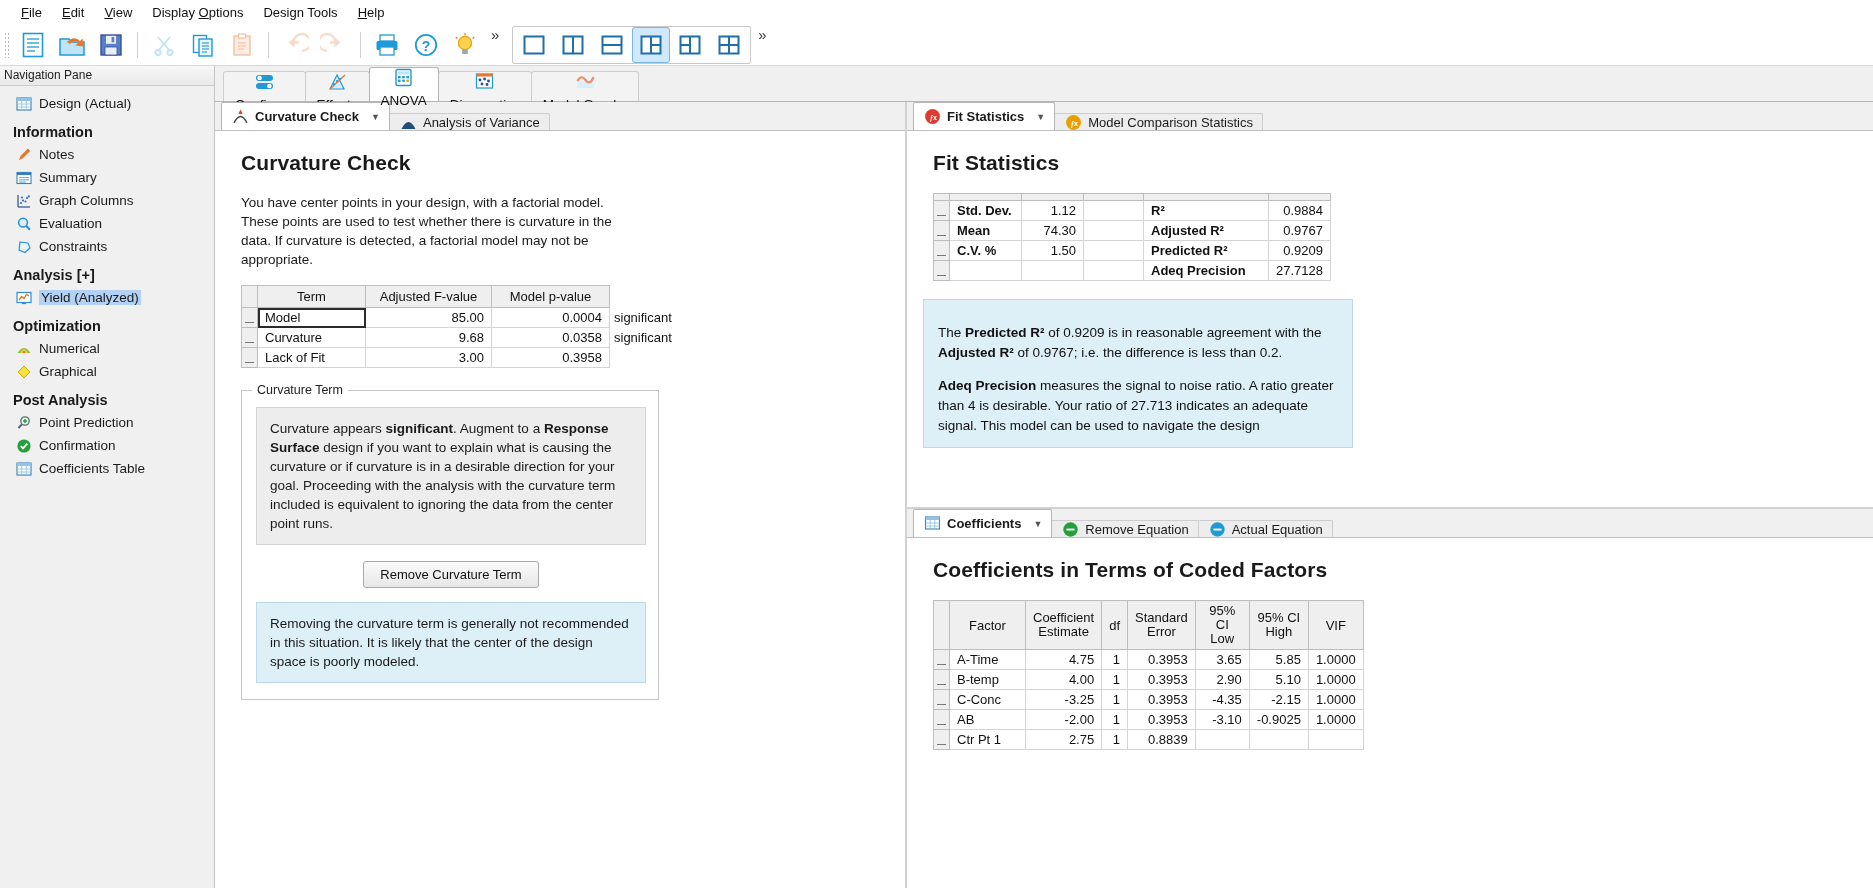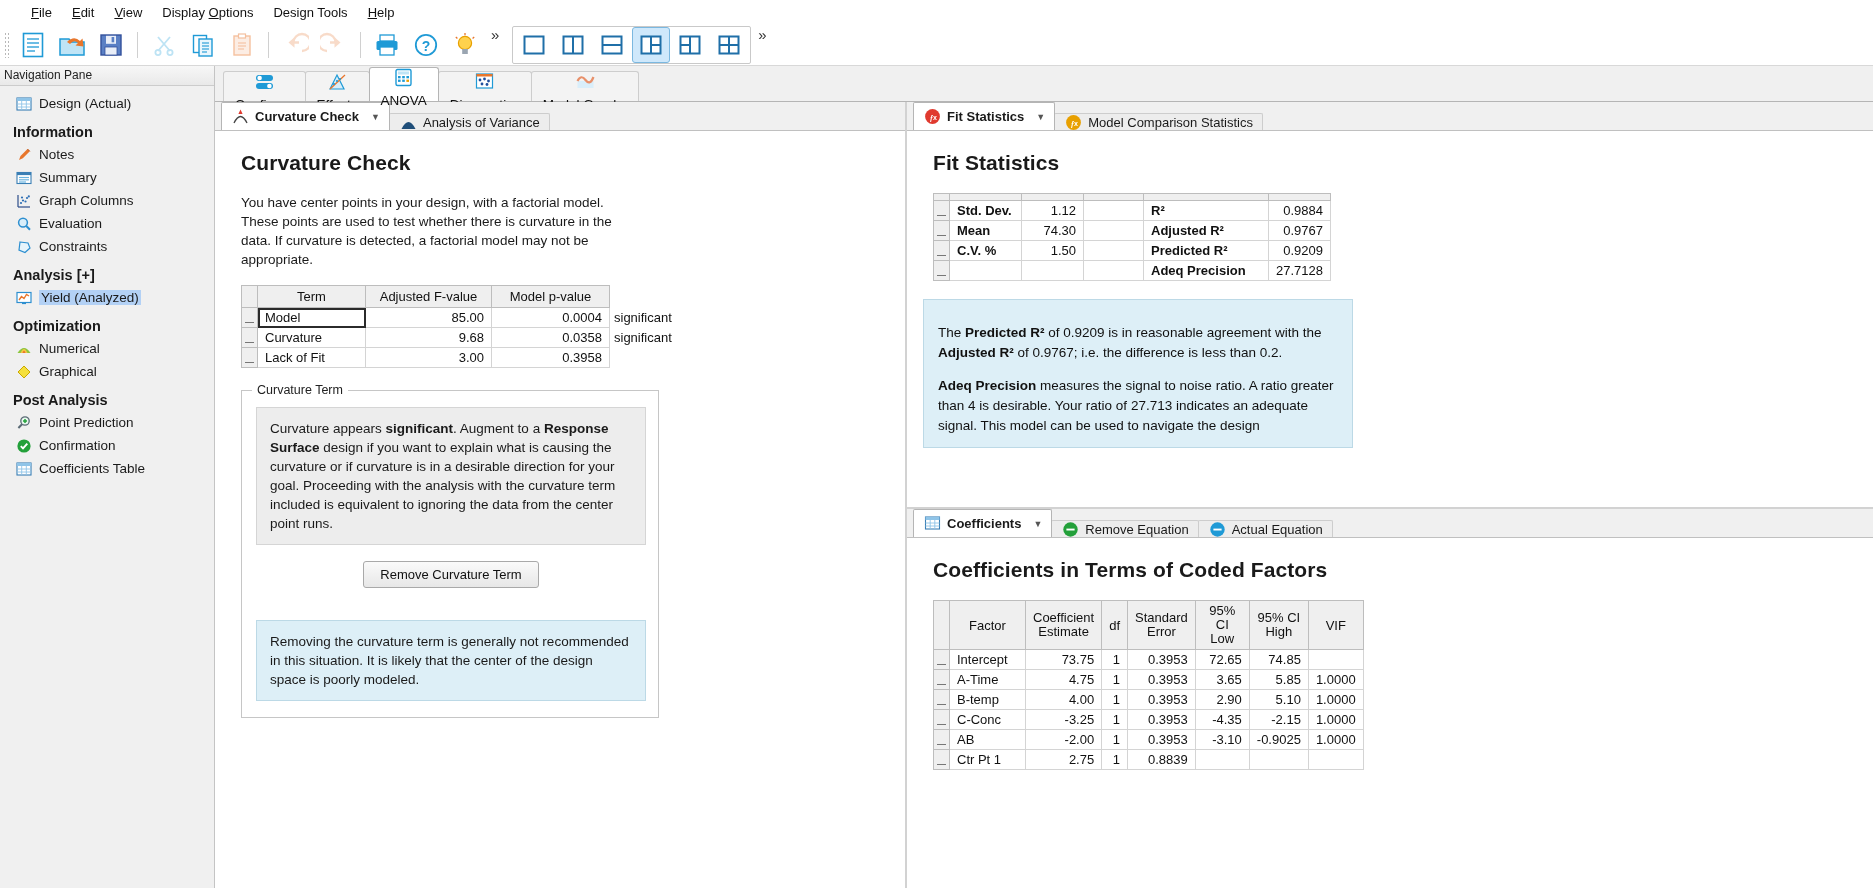--- a/index.html
+++ b/index.html
@@ -10,21 +10,21 @@
     background: #ffffff;
     font-family: "Liberation Sans", sans-serif;
     font-size: 13px;
     color: #1a1a1a;
   }
 
   
   .menubar {
     height: 24px; background: #ffffff;
     display: flex; align-items: center;
-    padding-left: 22px; gap: 2px;
+    padding-left: 12px; gap: 2px;
   }
   .menuitem {
     padding: 3px 9px; font-size: 13px; color: #111;
     cursor: default; white-space: nowrap;
   }
   .menuitem u { text-decoration: underline; }
 
   
   .toolbar {
     height: 42px; background: #ffffff;
@@ -196,21 +196,21 @@
     background: #fff; padding: 0 5px; font-size: 12.5px; color: #222;
   }
   .infobox {
     background: #ededed; border: 1px solid #d5d5d5;
     padding: 11px 13px; font-size: 13.5px; line-height: 19px;
   }
   .tipbox {
     background: #ddeff7; border: 1px solid #bcd9e6;
     padding: 11px 13px; font-size: 13.5px; line-height: 19px;
   }
-  .btnrow { display: flex; justify-content: center; margin: 16px 0 32px 0; }
+  .btnrow { display: flex; justify-content: center; margin: 16px 0 14px 0; }
   .btn {
     background: linear-gradient(#fafafa,#e7e7e7);
     border: 1px solid #a9a9a9; border-radius: 3px;
     padding: 5px 16px; font-size: 13px; color: #111;
   }
 
   
   .rp-top { flex: 0 0 407px; display: flex; flex-direction: column; min-height: 0; border-bottom: 2px solid #d2d2d2; }
   .rp-bottom { flex: 1; display: flex; flex-direction: column; min-height: 0; }
   .bluetip {
@@ -861,30 +861,20 @@
                     <th style="width:24px;">df</th>
                     <th style="width:62px;line-height:14px;">Standard<br>Error</th>
                     <th style="width:54px;line-height:14px;">95% CI<br>Low</th>
                     <th style="width:54px;line-height:14px;">95% CI<br>High</th>
                     <th style="width:48px;">VIF</th>
                   </tr>
                 </thead>
                 <tbody>
                   <tr>
                     <td class="rowhdr"></td>
-                    <td>Intercept</td>
-                    <td class="num">73.75</td>
-                    <td class="num">1</td>
-                    <td class="num">0.3953</td>
-                    <td class="num">72.65</td>
-                    <td class="num">74.85</td>
-                    <td class="num"></td>
-                  </tr>
-                  <tr>
-                    <td class="rowhdr"></td>
                     <td>A-Time</td>
                     <td class="num">4.75</td>
                     <td class="num">1</td>
                     <td class="num">0.3953</td>
                     <td class="num">3.65</td>
                     <td class="num">5.85</td>
                     <td class="num">1.0000</td>
                   </tr>
                   <tr>
                     <td class="rowhdr"></td>

